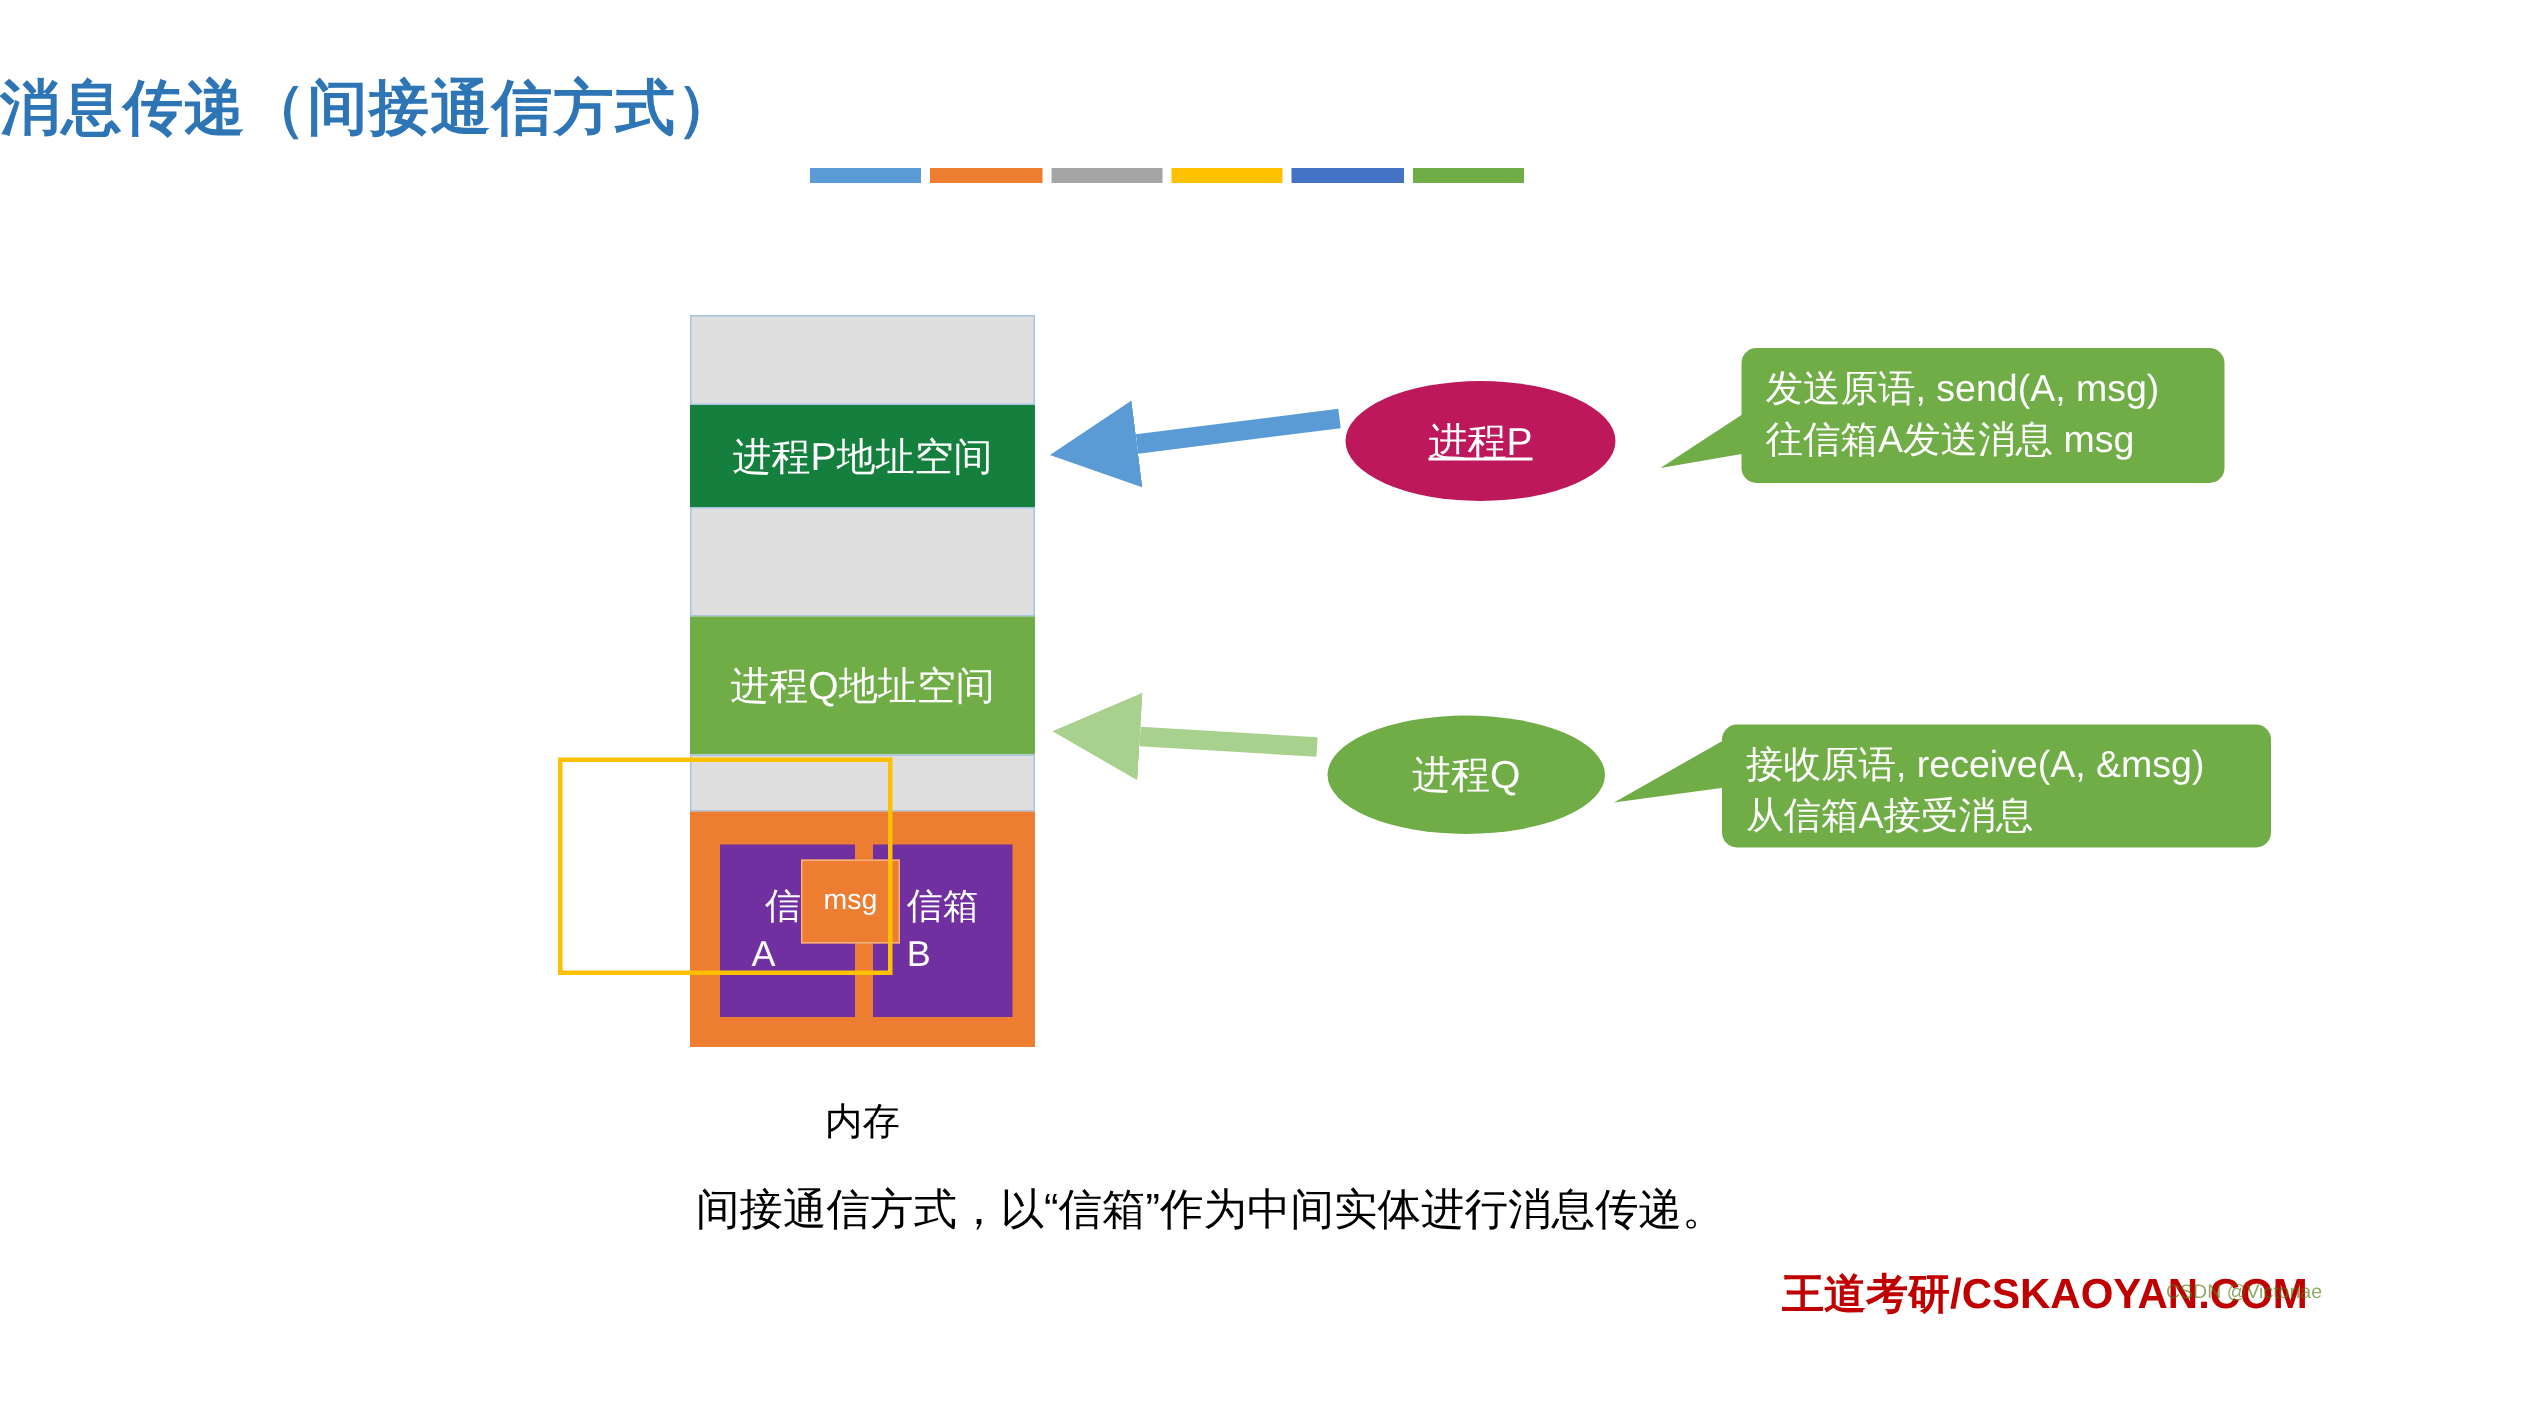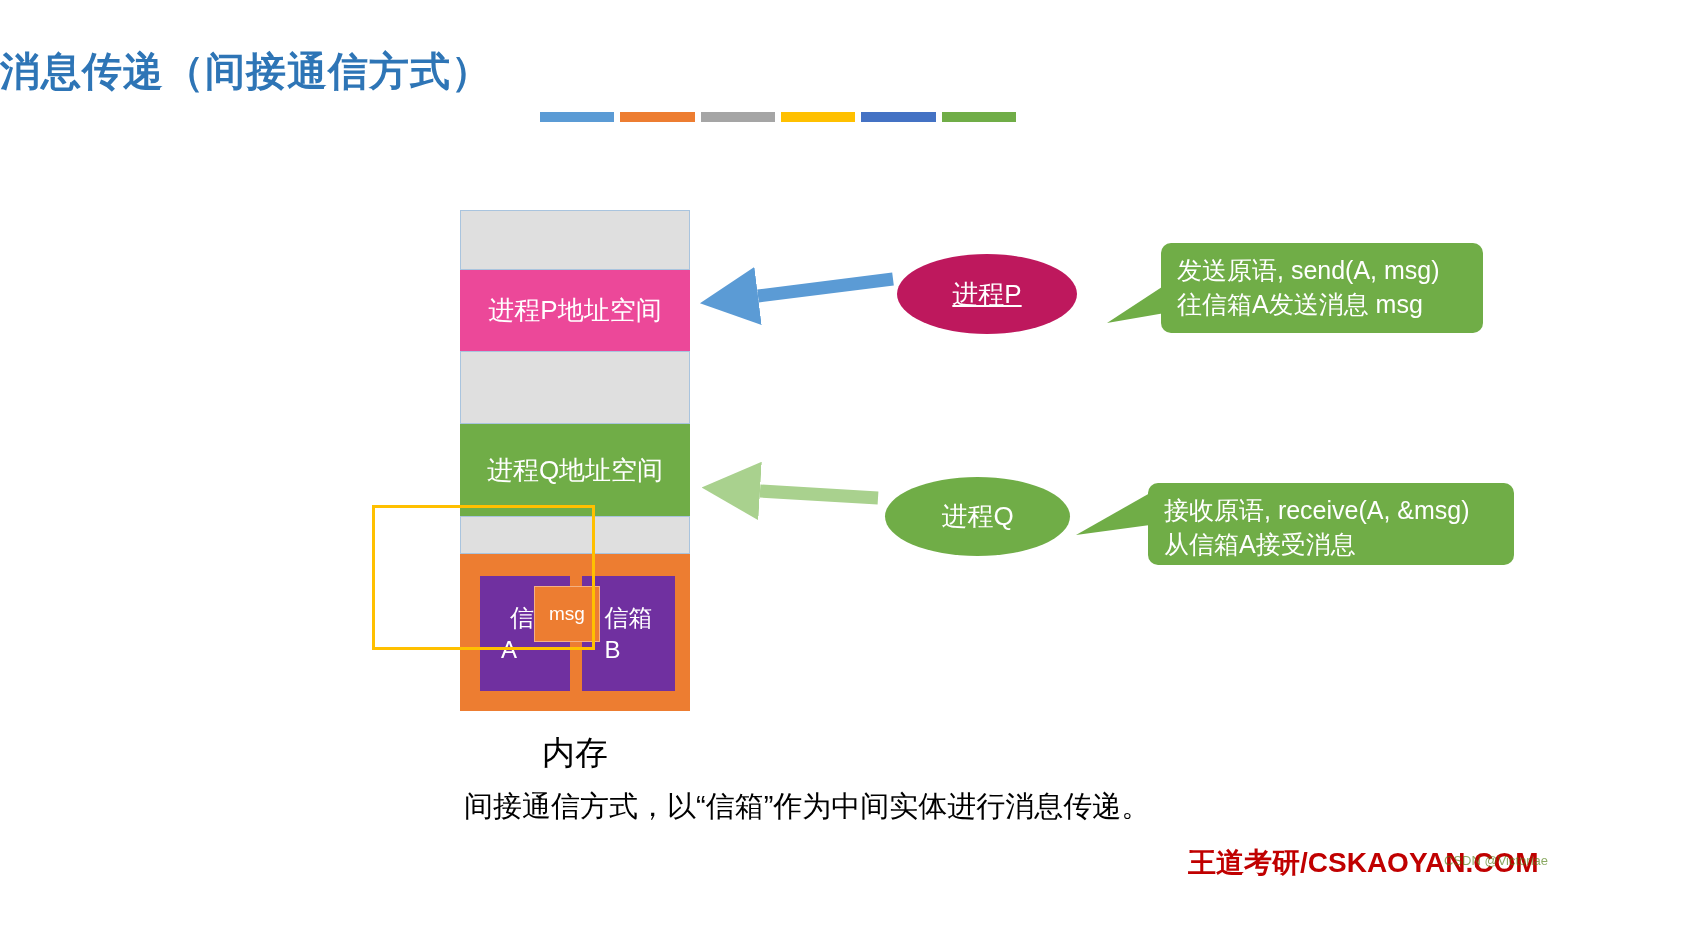--- a/index.html
+++ b/index.html
@@ -12,53 +12,53 @@
 
   .divider { position:absolute; left:540px; top:112px; width:476px; height:10px; display:flex; gap:6px; }
   .divider .bar { flex:1; height:100%; }
 
   .memory { position:absolute; left:460px; top:210px; width:230px; }
   .blk { width:100%; position:relative; }
   .blk.gray { background:#DFDFDF; border:1px solid #A9C4DE; }
   .blk.g1 { height:60px; }
   .blk.g2 { height:73px; }
   .blk.g3 { height:38px; }
-  .blk.blue { height:81px; background:#ec4899; }
+  .blk.blue { height:68px; background:#15803d; }
   .blk.green { height:92px; background:#70AD47; }
   .blk.blue, .blk.green { color:#fff; font-size:26px; display:flex; align-items:center; justify-content:center; }
   .blk.orange { height:157px; background:#ED7D31; }
 
   .mailbox { position:absolute; top:22px; height:115px; background:#7030A0; color:#fff;
              display:flex; align-items:center; justify-content:center; text-align:left;
              font-size:24px; line-height:32px; z-index:1; }
   .mailbox-a { left:20px; width:90px; }
   .mailbox-b { left:122px; width:93px; }
   .mailbox-a .line1 { transform:translateX(9px); }
 
   .msgbox { position:absolute; left:31px; top:32px; width:66px; height:56px;
             background:#ED7D31; border:1px solid #F4B183; color:#fff; font-size:19px;
             display:flex; align-items:center; justify-content:center; z-index:2;margin-left:43px; }
 
   .yellow-rect { position:absolute; left:372px; top:505px; width:223px; height:145px;
                  border:3px solid #FFC000; z-index:5; background:transparent; }
 
   .memory-label { position:absolute; left:460px; top:731px; width:230px; text-align:center;
-                  font-size:33px; color:#000; }
+                  font-size:25px; color:#000; }
 
   .arrows { position:absolute; left:0; top:0; pointer-events:none; }
 
   .ellipse { position:absolute; border-radius:50%; color:#fff; font-size:26px;
              display:flex; align-items:center; justify-content:center; }
   .ellipse.p { left:897px; top:254px; width:180px; height:80px; background:#be185d;text-decoration:underline; }
   .ellipse.q { left:885px; top:477px; width:185px; height:79px; background:#70AD47; }
 
   .bubble { position:absolute; background:#70AD47; color:#fff; border-radius:10px;
             font-size:25px; line-height:34px; padding:10px 16px; }
   .bubble .tail { position:absolute; overflow:visible; }
-  .bubble.send { left:1161px; top:243px; width:322px; height:90px; }
+  .bubble.send { left:1161px; top:232px; width:322px; height:90px; }
   .bubble.send .tail { left:-54px; top:40px; }
   .bubble.receive { left:1148px; top:483px; width:366px; height:82px; }
   .bubble.receive .tail { left:-72px; top:0px; }
 
   .caption { position:absolute; left:464px; top:787px; font-size:29px; color:#000; }
 
   .brand { position:absolute; left:1188px; top:844px; font-size:28px; font-weight:700; color:#C00000; }
 
   .watermark { position:absolute; left:1444px; top:853px; font-size:13px; color:#4d7c0f;
                opacity:.65; z-index:6; }

